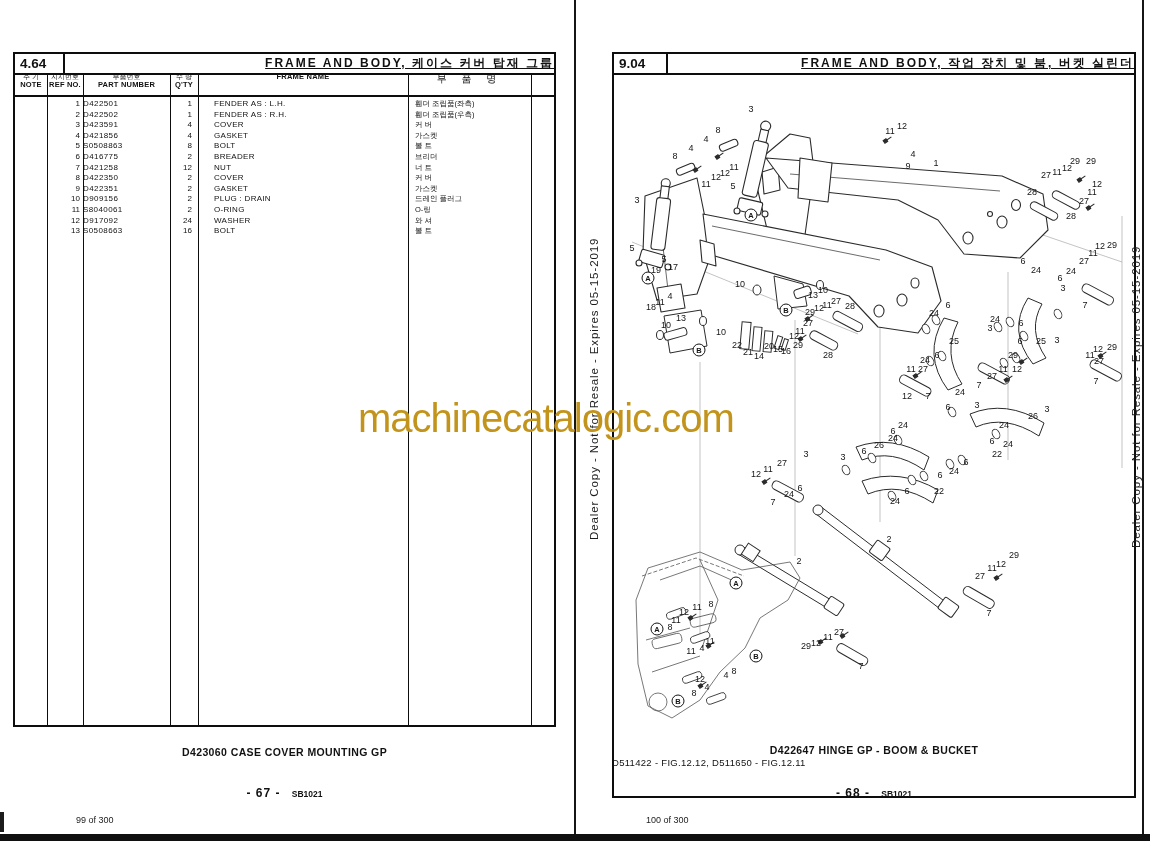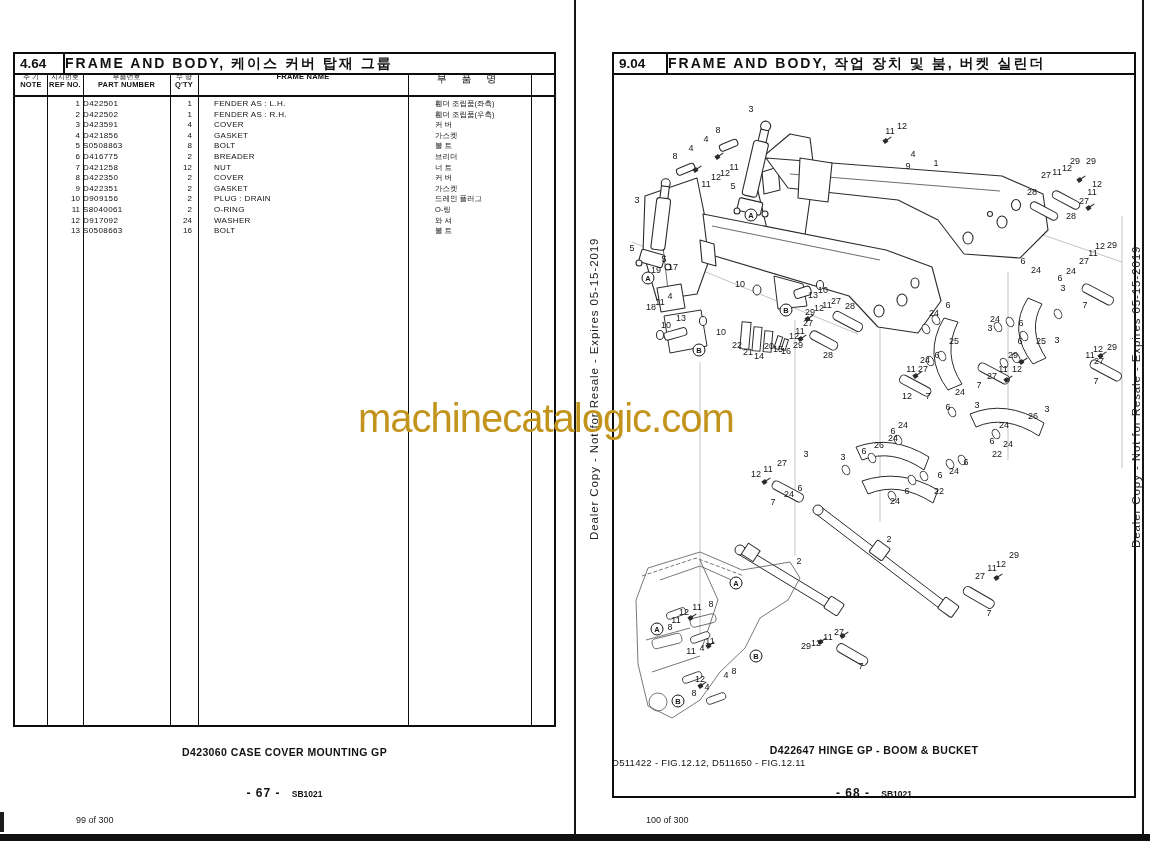--- a/index.html
+++ b/index.html
@@ -7,36 +7,36 @@
     width:1150px;height:841px;position:relative;overflow:hidden;
     background:#ffffff;font-family:"Liberation Sans",sans-serif;color:#111;
   }
   
   .frame{position:absolute;background:#fff;border:2px solid #0d0d0d;box-sizing:border-box;}
   #leftFrame{left:13px;top:52px;width:543px;height:675px;}
   #rightFrame{left:612px;top:52px;width:524px;height:746px;}
   .titleRow{display:flex;align-items:center;border-bottom:2px solid #0d0d0d;height:19px;}
   .secNo{width:50px;border-right:2px solid #0d0d0d;font-weight:bold;font-size:13.5px;
          padding-left:5px;box-sizing:border-box;height:100%;display:flex;align-items:center;}
-  .secTitle{flex:1;text-align:left;font-weight:bold;font-size:14px;letter-spacing:2px;white-space:nowrap;}
+  .secTitle{flex:1;text-align:right;font-weight:bold;font-size:12px;letter-spacing:2px;white-space:nowrap;text-decoration:underline;}
   
   #tableArea{position:absolute;left:0;top:19px;right:0;bottom:0;}
   .colLine{position:absolute;top:0;bottom:0;width:1px;background:#0d0d0d;}
   .hdr{display:grid;grid-template-columns:32px 36px 87px 28px 210px 123px 1fr;
        border-bottom:2px solid #0d0d0d;height:22px;}
   .hcell{display:flex;flex-direction:column;align-items:center;line-height:1.15;}
   .hcell .ko{font-size:7px;} .hcell .en{font-size:7.5px;font-weight:bold;letter-spacing:.2px;}
   #rowsBox{padding-top:2px;}
   .tr{display:grid;grid-template-columns:32px 36px 87px 28px 210px 123px 1fr;height:10.6px;}
   .td{font-size:8px;line-height:10.6px;white-space:nowrap;overflow:hidden;}
   .td-ref{text-align:right;padding-right:3px;}
   .td-pn{letter-spacing:.4px;}
   .td-qty{text-align:right;padding-right:6px;}
   .td-name{padding-left:16px;letter-spacing:.3px;}
-  .td-kor{padding-left:7px;font-size:7.5px;margin-left:20px;}
+  .td-kor{padding-left:7px;font-size:7.5px;}
   
   .caption{position:absolute;text-align:center;font-weight:bold;font-size:10.5px;letter-spacing:.4px;}
   .caption2{position:absolute;text-align:left;font-size:9.5px;letter-spacing:.3px;}
   .pageFooter{position:absolute;text-align:center;font-size:12px;}
   .pageFooter .pn{font-weight:bold;letter-spacing:1px;}
   .pageFooter .doc{font-size:8.5px;font-weight:bold;margin-left:8px;}
   .sheetNo{position:absolute;font-size:9px;color:#222;}
   
   #siteMark{position:absolute;left:358px;top:396px;font-size:40px;font-weight:normal;
             letter-spacing:-1px;white-space:nowrap;z-index:30;}

